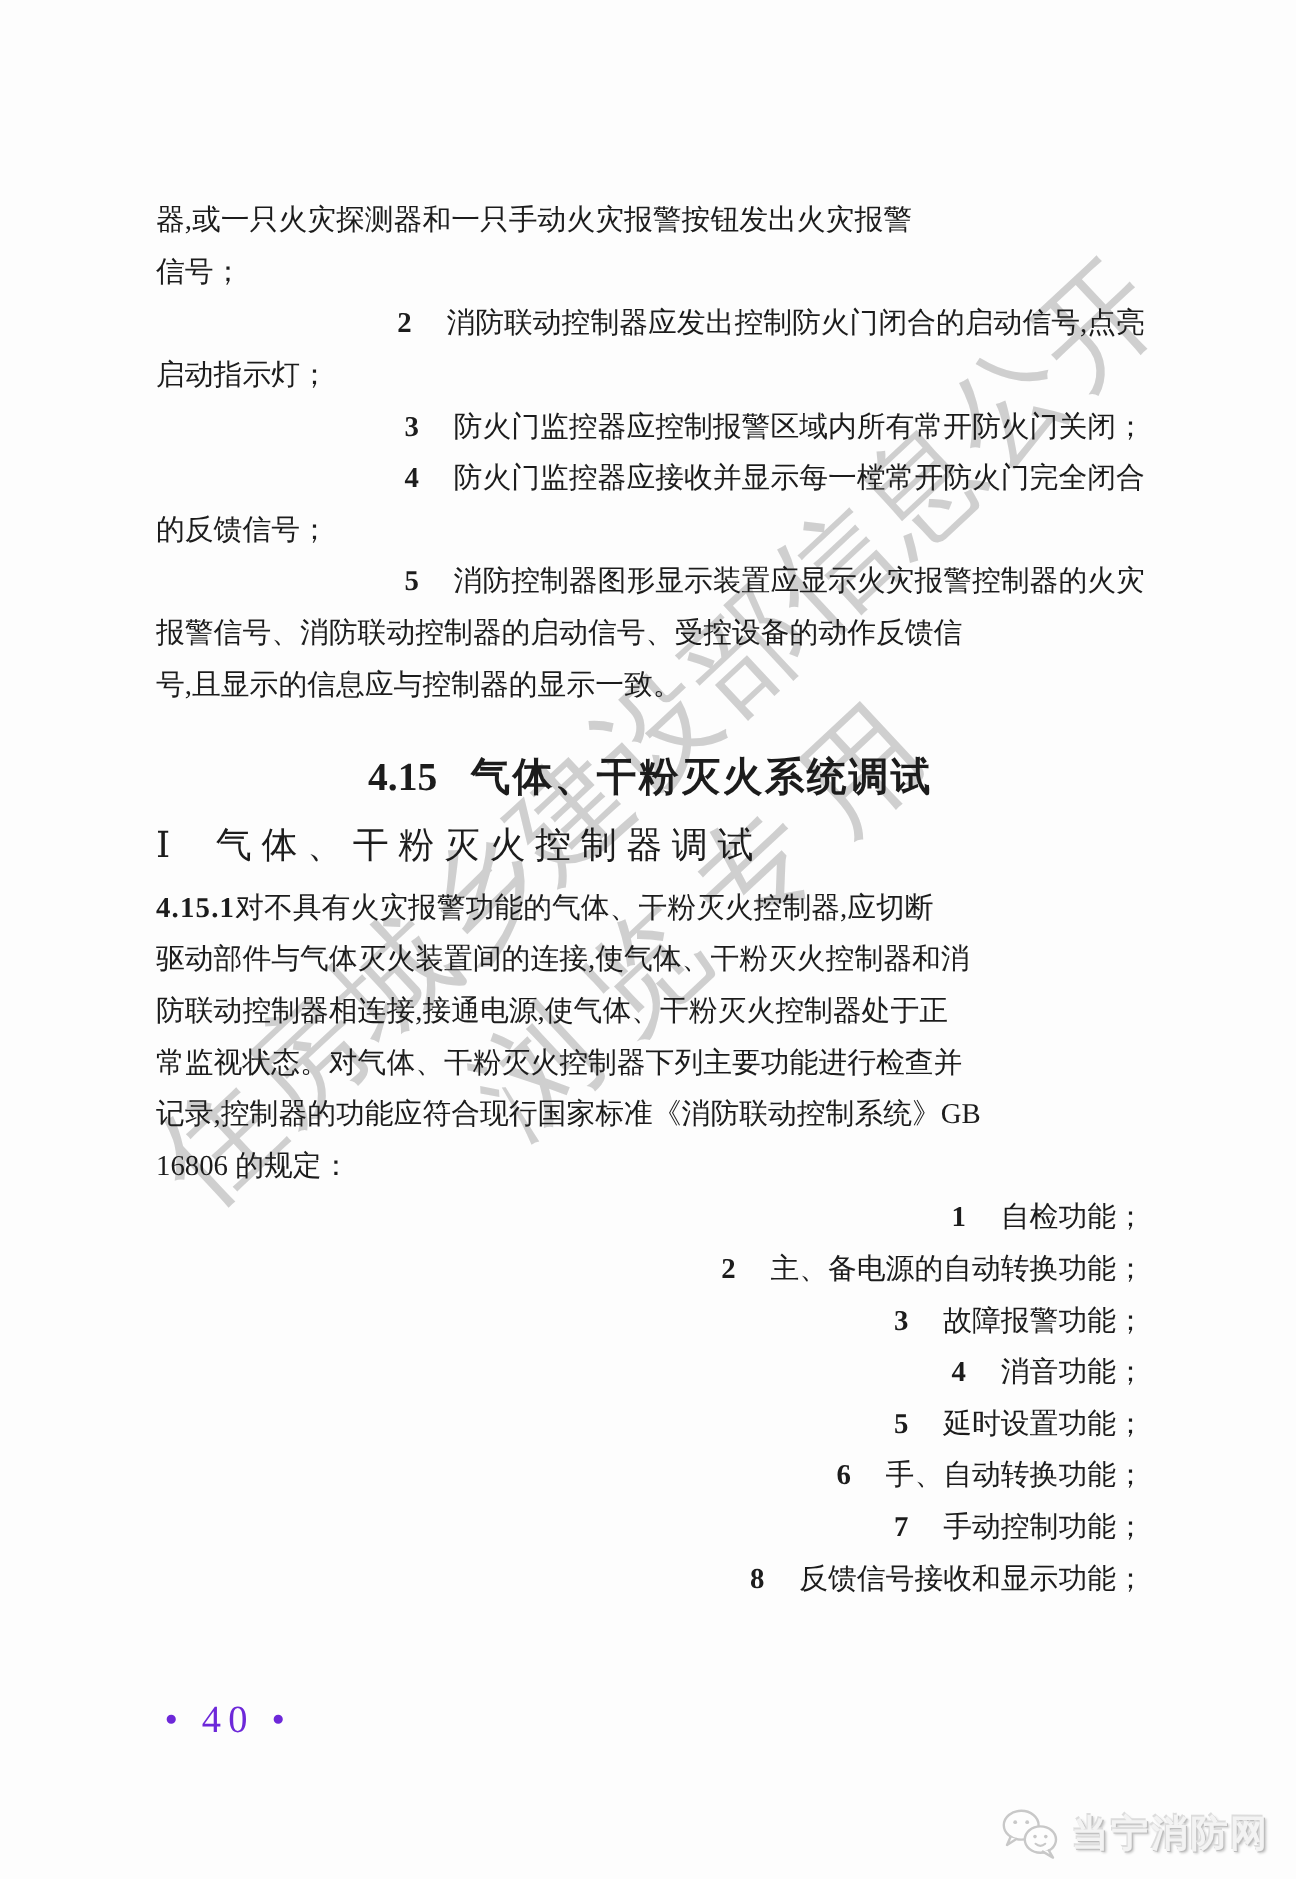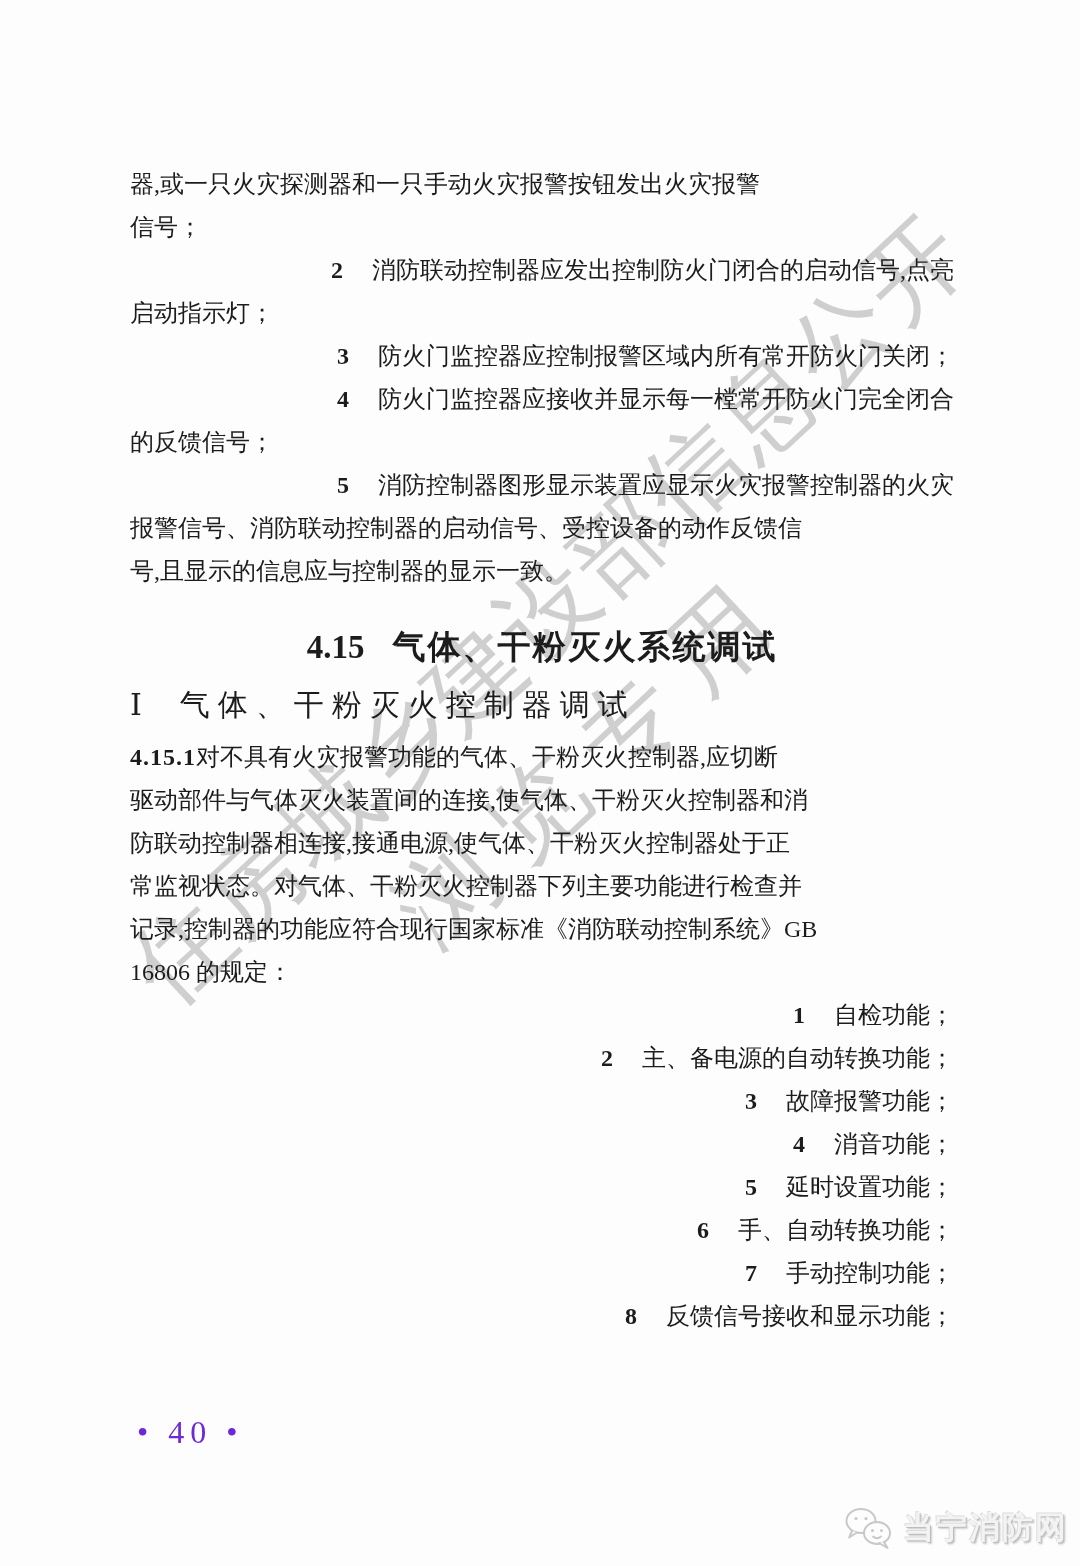--- a/index.html
+++ b/index.html
@@ -67,21 +67,21 @@
   .page-number{
     position:absolute;
     left:137px;top:1414px;
     font-size:32px;
     letter-spacing:6px;
     color:#6d28d9;
     z-index:2;
   }
   .footer-brand{
     position:absolute;
-    right:12px;bottom:16px;
+    right:22px;bottom:16px;
     display:flex;align-items:center;
     z-index:2;
   }
   .footer-brand svg{display:block;margin-right:8px;}
   .brand-text{
     font-family:"Liberation Sans","DejaVu Sans",sans-serif;
     font-weight:bold;
     font-size:31px;
     letter-spacing:2px;
     color:#f3f3f3;

